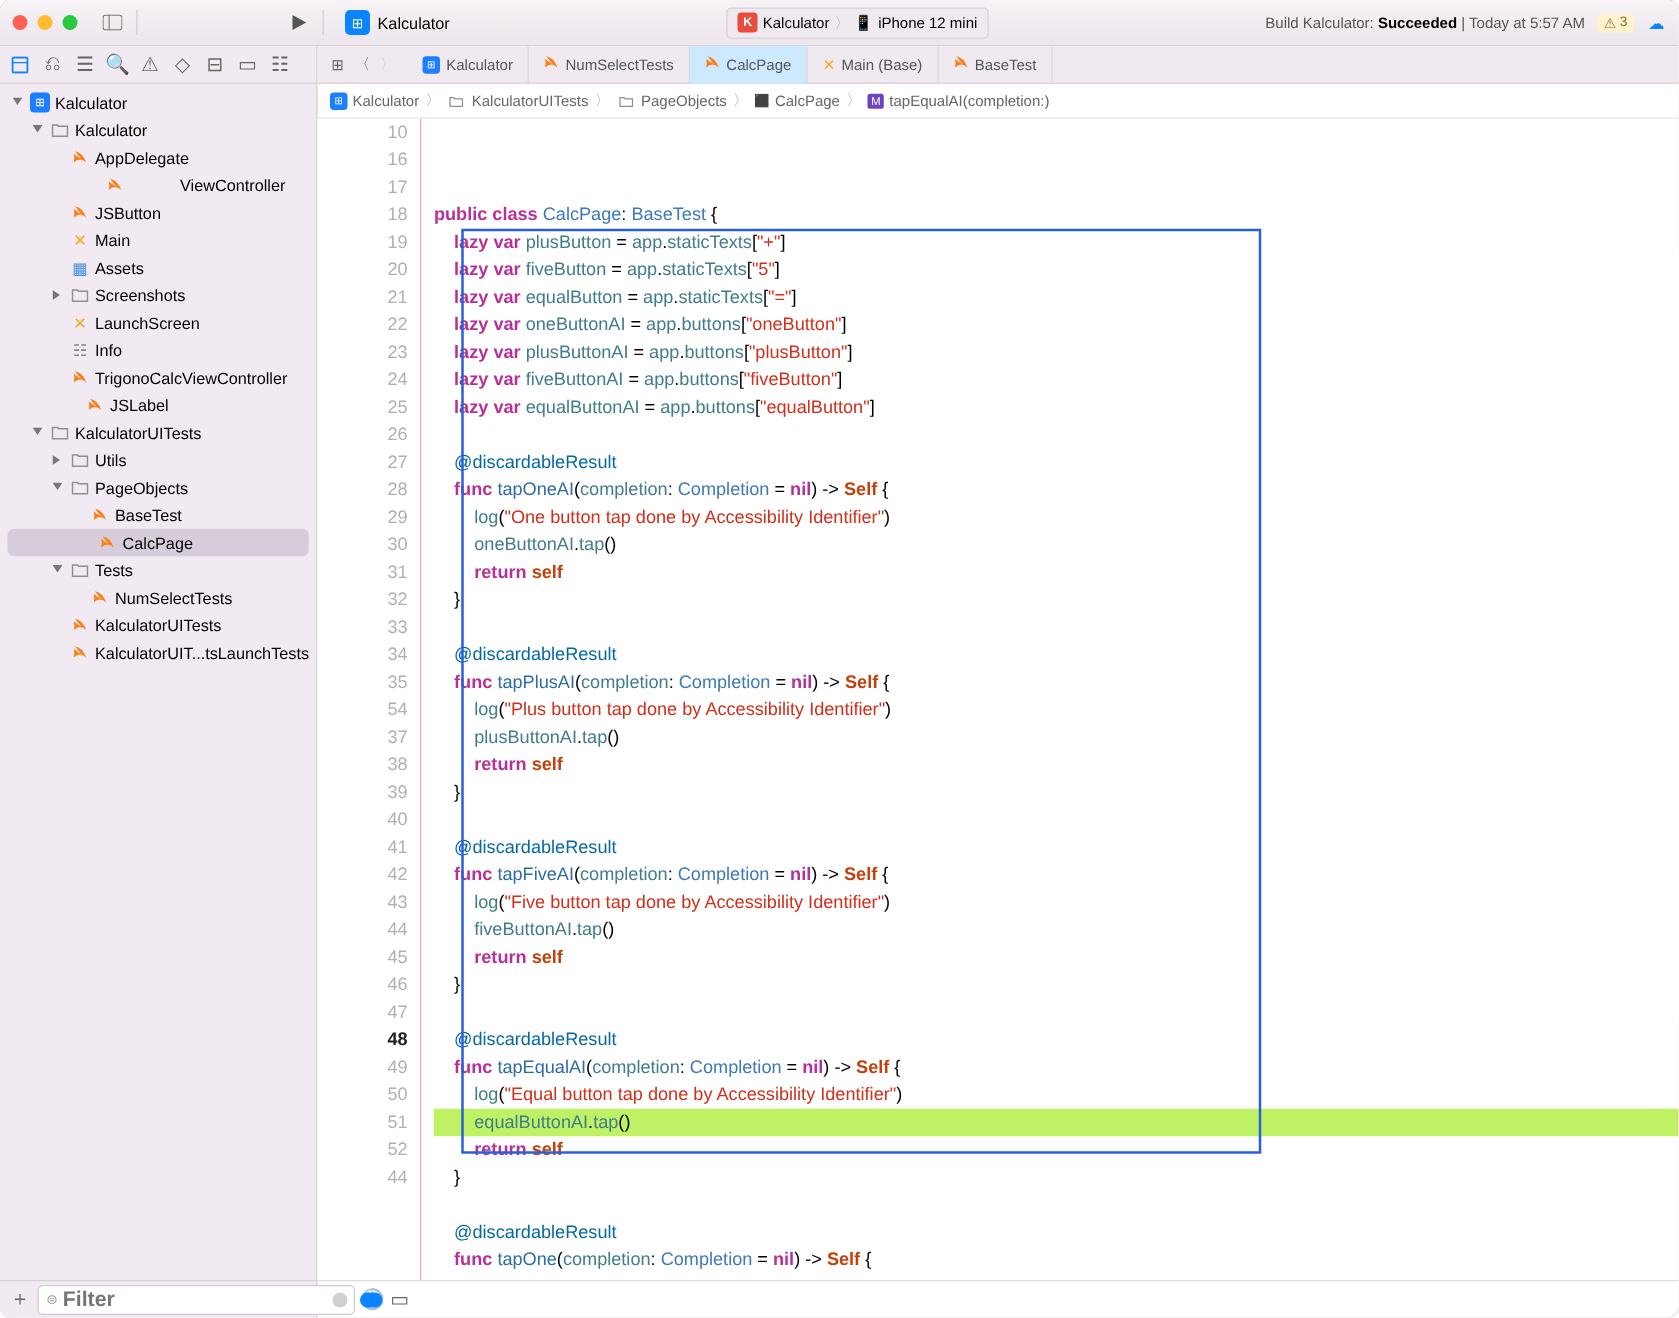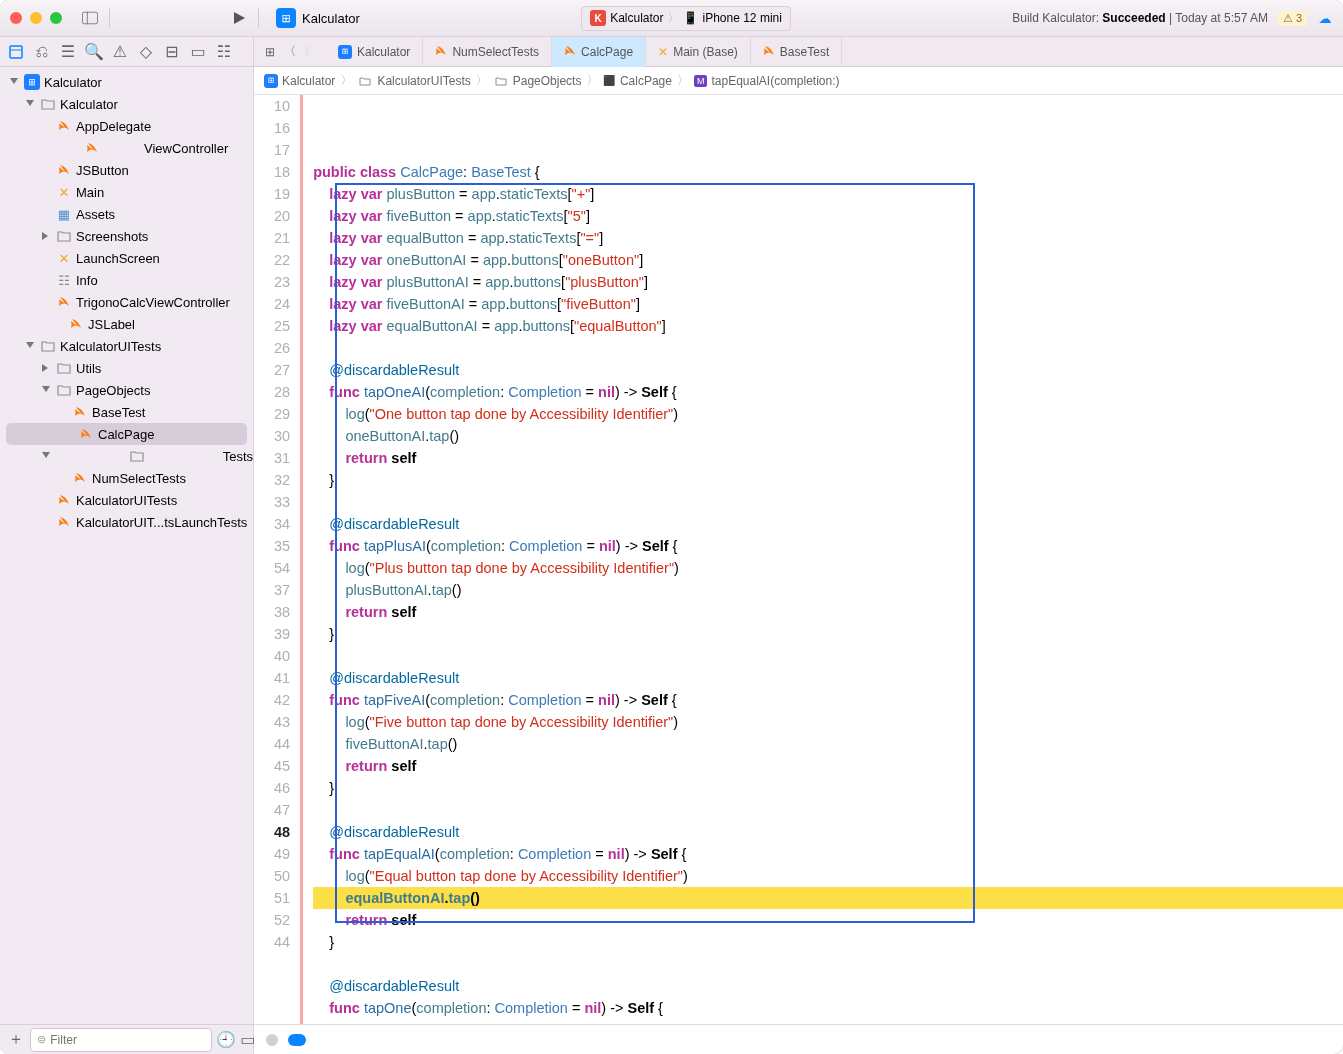--- a/index.html
+++ b/index.html
@@ -22,47 +22,47 @@
 .sidebar-toolbar svg { color:#7a7280;}
 .nav-tree { flex:1; overflow:auto; padding:4px 0; font-size:13px;}
 .tree-row { display:flex; align-items:center; height:22px; padding-left:8px; gap:4px; cursor:default;}
 .tree-row.selected { background:#d7cdda; border-radius:5px; margin:0 6px; padding-left:2px;}
 .disclosure { width:12px; height:12px; display:inline-flex;align-items:center;justify-content:center;color:#777;}
 .tree-icon { width:16px;height:16px; display:inline-flex;align-items:center;justify-content:center;}
 .swift-icon { color:#fd7e14; font-size:13px;}
 .folder-icon { color:#8e8e93;}
 .proj-icon { width:16px;height:16px;background:#1d7fff;border-radius:3px;display:flex;align-items:center;justify-content:center;color:#fff;font-size:9px;}
 .sidebar-bottom{height:30px;border-top:1px solid #d8d0d8;display:flex;align-items:center;padding:0 8px;gap:6px;}
-.filter-input{flex:1;border:none;background:transparent;font-size:12px;outline:none;height:18px;}
+.filter-input{flex:1;border:none;background:transparent;font-size:17px;outline:none;height:18px;font-weight:bold;}
 .filter-wrap{display:flex;align-items:center;gap:4px;border:1px solid #d0c7d0;border-radius:4px;padding:2px 6px;flex:1;background:#fff;}
 .editor-area { flex:1; display:flex; flex-direction:column; min-width:0;}
 .tabbar { height:30px; background:#f0e9f0; border-bottom:1px solid #d6d0d6; display:flex; align-items:center; font-size:12px;}
 .tabbar-nav { display:flex;align-items:center;gap:4px;padding:0 8px;color:#888;}
 .tab { display:flex;align-items:center;gap:5px;padding:0 12px;height:30px;border-right:1px solid #e0d8e0;color:#555;}
 .tab.active{background:#cde9ff;}
 .tab .icon-sw { color:#fd7e14; font-size:11px;}
 .jumpbar{height:28px;border-bottom:1px solid #e4dfe4;display:flex;align-items:center;padding:0 10px;font-size:12px;color:#666;gap:2px;}
 .jump-seg{display:flex;align-items:center;gap:4px;}
 .jump-sep{color:#aaa;margin:0 3px;}
 .editor { flex:1; display:flex; font-family: "SF Mono", Menlo, monospace; font-size:14.5px; line-height:22px; overflow:auto; position:relative; background:#fff;}
-.gutter { background:#fff; border-right:3px solid #fca5a5; text-align:right; color:#b0b0b0; padding:0 10px 0 20px; user-select:none;}
+.gutter { background:#fff; border-right:1px solid #fca5a5; text-align:right; color:#b0b0b0; padding:0 10px 0 20px; user-select:none;margin-left:36px;}
 .gutter div { height:22px; }
 .gutter div.cur { color:#222; font-weight:600;}
 .code { flex:1; padding-left:10px; white-space:pre; position:relative;}
 .code-line { height:22px; }
-.code-line.current { background:#fde047;font-weight:bold; }
+.code-line.current { background:#bef264; }
 .hl-box { position:absolute; border:2px solid #2b5fd9; pointer-events:none;}
 .kw { color:#b6309a; font-weight:bold;}
 .type { color:#3e79b7;}
 .fn { color:#2e6da4;}
 .fnc { color:#427c8a; }
 .str { color:#d12f1b;}
 .id { color:#427c8a;}
 .attr { color:#0369a1;}
-.self { color:#000000; font-weight:bold;}
+.self { color:#c2410c; font-weight:bold;}
 .nil { color:#b6309a; font-weight:bold;}
 .param { color:#427c8a;}
 .bottombar { height:30px; border-top:1px solid #e0dae0; display:flex;align-items:center;padding:0 12px;gap:10px;}
 .blue-dot{width:18px;height:12px;background:#0a84ff;border-radius:6px;}
 .gray-dot{width:12px;height:12px;background:#d0d0d0;border-radius:50%;}
 .project-title { display:flex;align-items:center;gap:6px;margin-left:6px; font-weight:500;}
 .xcode-proj { width:20px;height:20px;background:#0a84ff;border-radius:4px;display:flex;align-items:center;justify-content:center;color:#fff;font-size:11px;}
 </style>
 </head>
 <body>
@@ -281,21 +281,21 @@
         </div>
         <div class="tree-row selected" style="padding-left: 56px;">
           <span class="disclosure"></span>
           <span class="tree-icon swift-icon">
             <svg width="14" height="14">
               <path d="M2 11 Q7 6 12 11 Q9 3 3 2 Q6 6 8 8 Q5 7 2 4 Q3 8 2 11" fill="#fd7e14"></path>
             </svg>
           </span>
           <span>CalcPage</span>
         </div>
-        <div class="tree-row" style="padding-left: 40px; justify-content: space-between;">
+        <div class="tree-row" style="padding-left: 40px;">
           <span class="disclosure">
             <svg width="8" height="8">
               <polygon points="0,0 8,0 4,6" fill="#777"></polygon>
             </svg>
           </span>
           <span class="tree-icon folder-icon">
             <svg width="14" height="12">
               <path d="M1 2 h4 l1 1 h7 v8 h-12 z" fill="none" stroke="#8e8e93" stroke-width="1.2"></path>
             </svg>
           </span>

